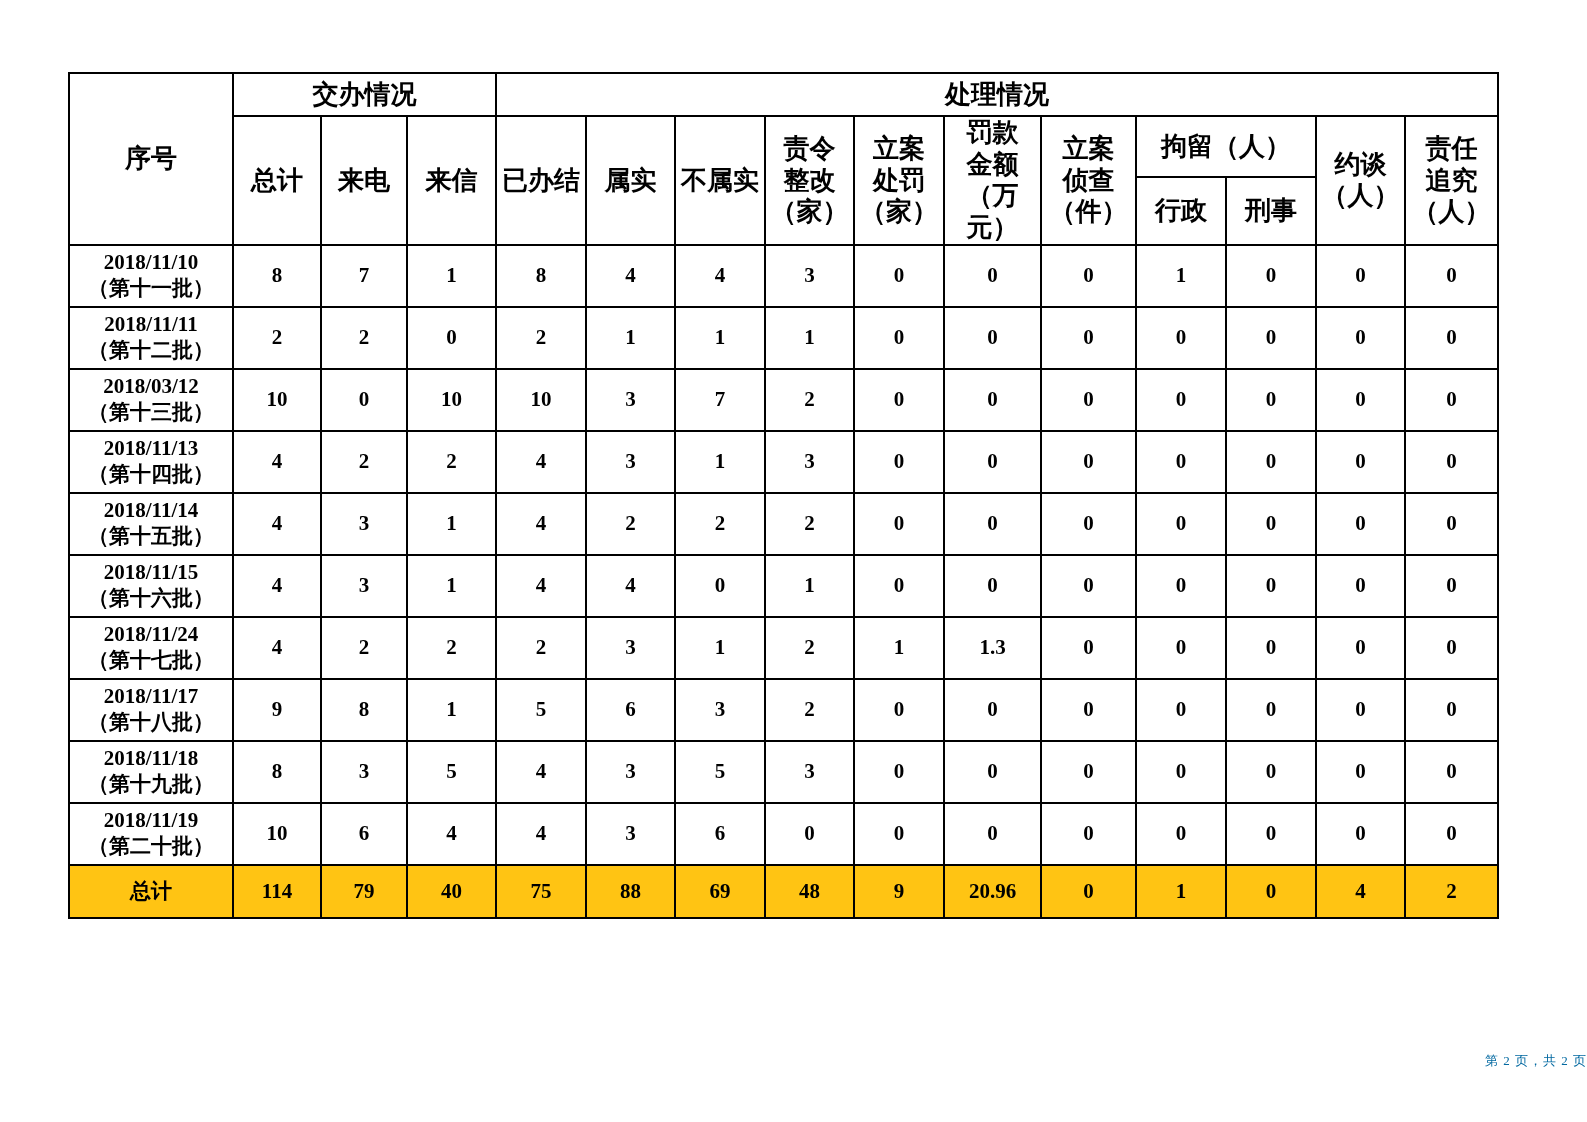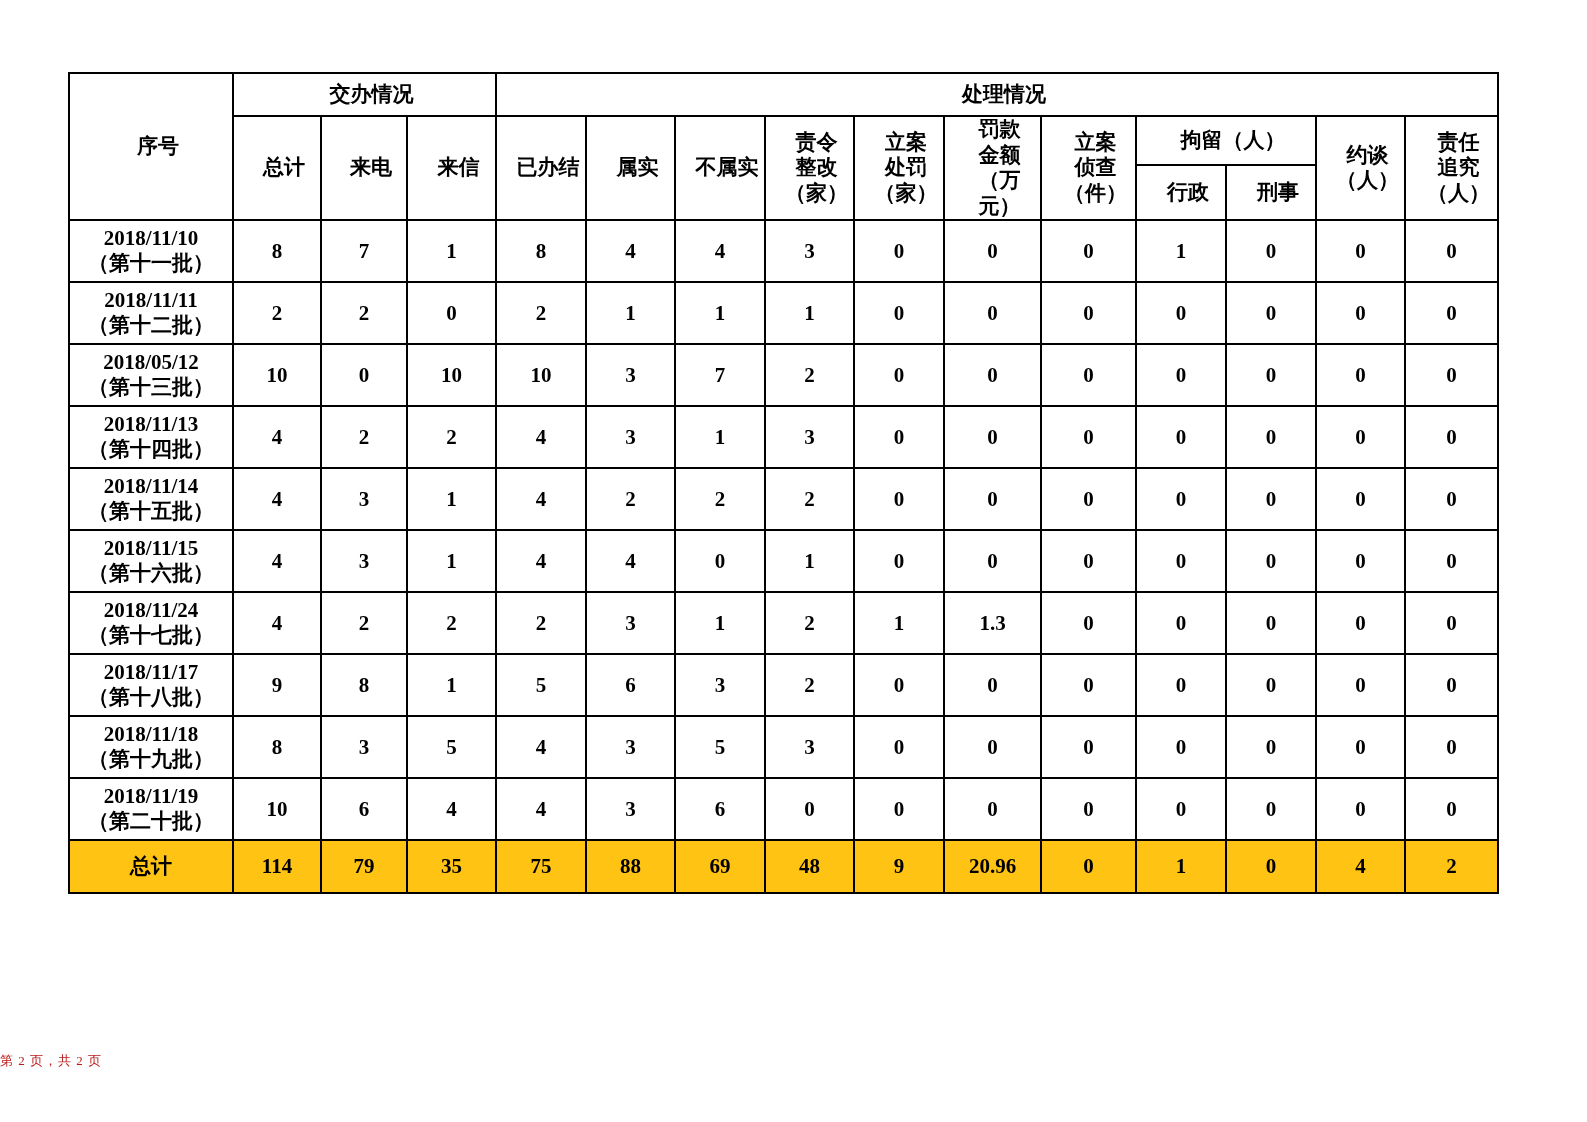--- a/index.html
+++ b/index.html
@@ -27,37 +27,37 @@
     border: 2px solid var(--bd, #000);
     text-align: center;
     vertical-align: middle;
     font-weight: bold;
     color: #000;
     padding: 0 2px;
     white-space: pre-line;
     line-height: 1.22;
     overflow: hidden;
   }
-  table.stats th { font-size: 21px; padding-left: 16px; }
+  table.stats th { font-size: 26px; }
   table.stats td { font-size: 21px; }
   td.cell-date { font-size: 20px; }
   tr.hrow-a  { height: 43px; }
   tr.hrow-b  { height: 44px; }
   tr.hrow-c  { height: 49px; }
   tr.data-row { height: 62px; }
   tr.total-row { height: 53px; }
   tr.total-row td { background: var(--hl, #FFC413); }
   .page-footer {
     position: absolute;
     left: 0;
     width: 1587px;
     top: 1052px;
-    text-align: left;
+    text-align: right;
     font-size: 13px;
-    color: #b91c1c;
+    color: #0369a1;
     letter-spacing: 1px;
     font-weight: normal;
   }
 </style>
 </head>
 <body style="--hl: #FFC413; --bd: #000000;">
 
 <div class="sheet">
 
   <table class="stats">
@@ -146,21 +146,21 @@
         <td>1</td>
         <td>0</td>
         <td>0</td>
         <td>0</td>
         <td>0</td>
         <td>0</td>
         <td>0</td>
         <td>0</td>
       </tr>
       <tr class="data-row">
-        <td class="cell-date">2018/05/12
+        <td class="cell-date">2018/03/12
 （第十三批）</td>
         <td>10</td>
         <td>0</td>
         <td>10</td>
         <td>10</td>
         <td>3</td>
         <td>7</td>
         <td>2</td>
         <td>0</td>
         <td>0</td>
@@ -293,21 +293,21 @@
         <td>0</td>
         <td>0</td>
         <td>0</td>
         <td>0</td>
         <td>0</td>
       </tr>
       <tr class="total-row">
         <td>总计</td>
         <td>114</td>
         <td>79</td>
-        <td>35</td>
+        <td>40</td>
         <td>75</td>
         <td>88</td>
         <td>69</td>
         <td>48</td>
         <td>9</td>
         <td>20.96</td>
         <td>0</td>
         <td>1</td>
         <td>0</td>
         <td>4</td>

